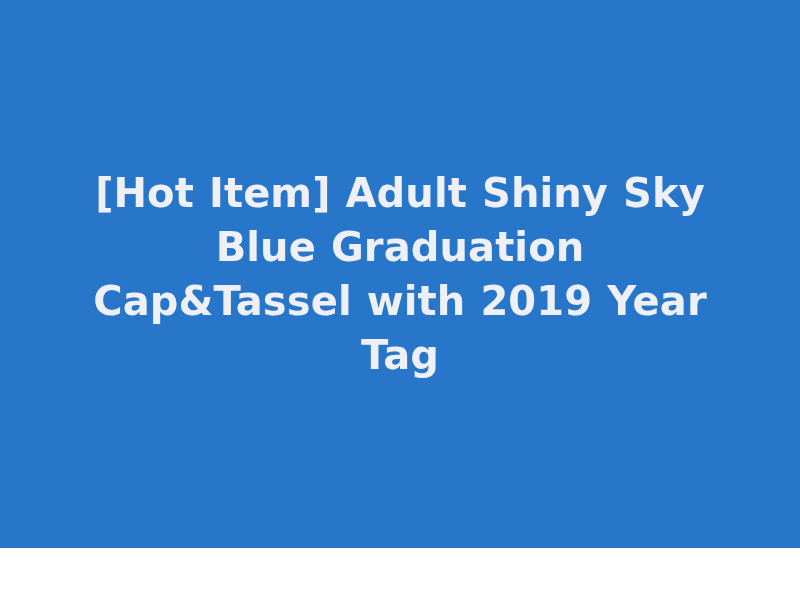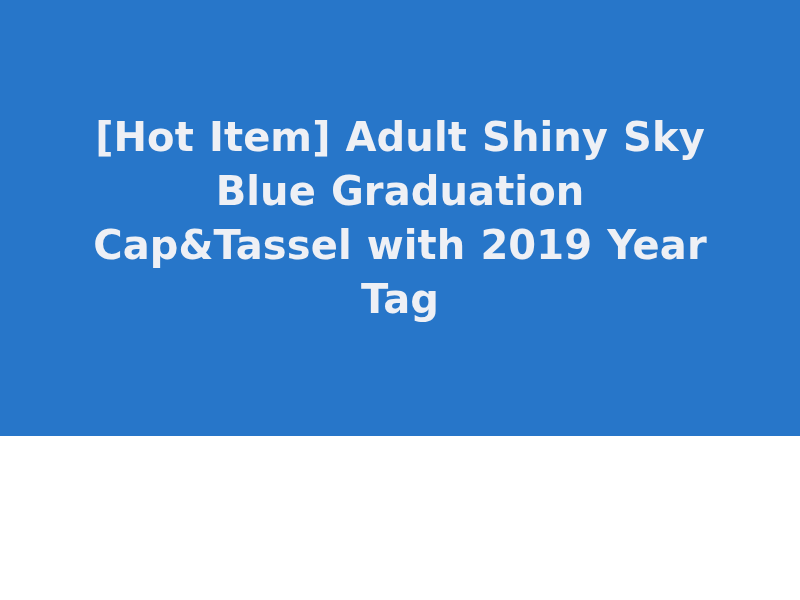--- a/index.html
+++ b/index.html
@@ -11,21 +11,21 @@
   body {
     width: 800px;
     height: 600px;
     overflow: hidden;
     font-family: "DejaVu Sans", sans-serif;
   }
 
   .banner {
     position: relative;
     width: 800px;
-    height: 436px;
+    height: 548px;
     background-color: #2776c9;
     display: flex;
     align-items: center;
     justify-content: center;
     box-sizing: border-box;
   }
 
   .title-block {
     width: 620px;
     margin: 0 auto;

